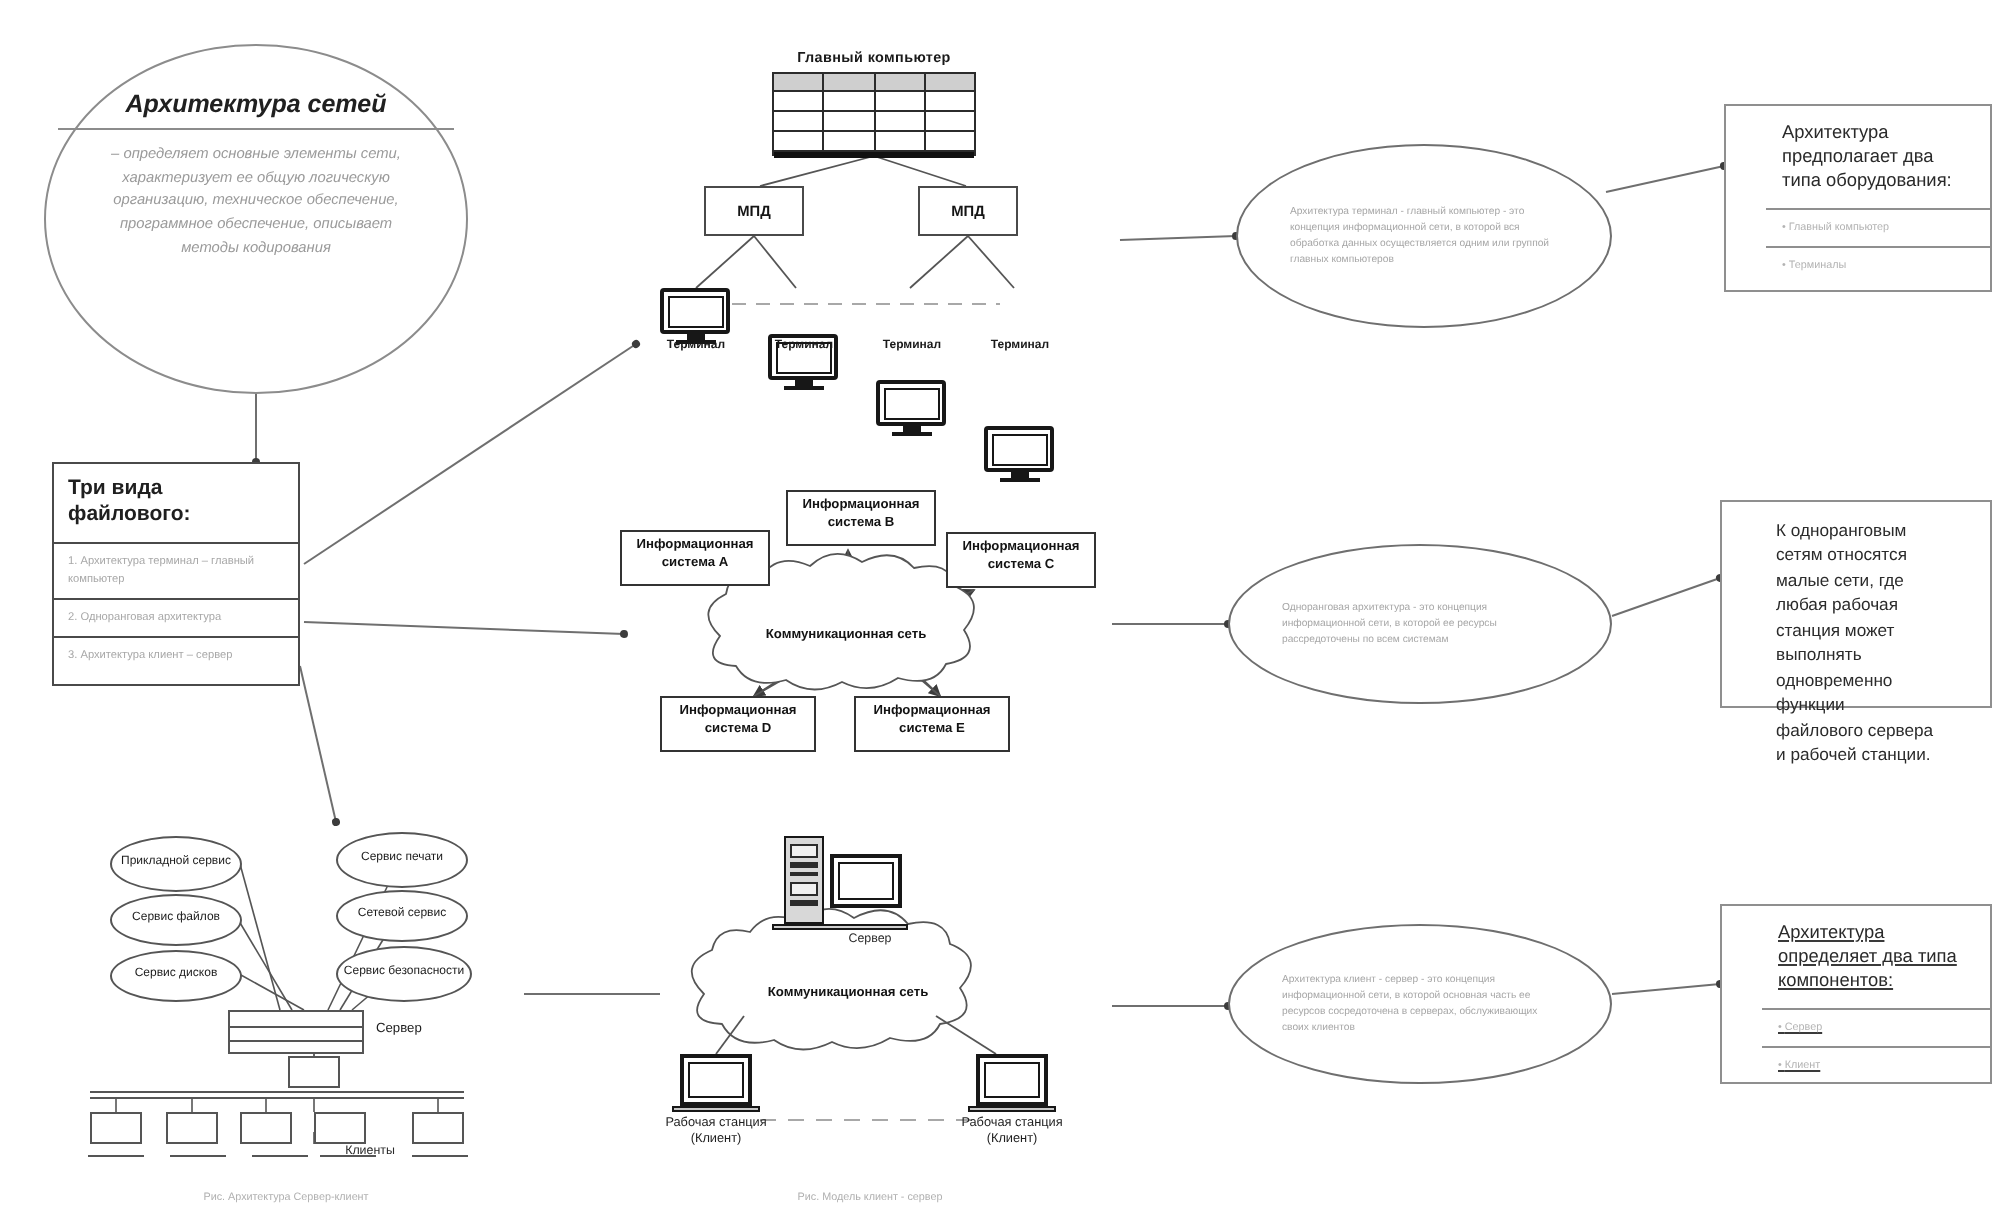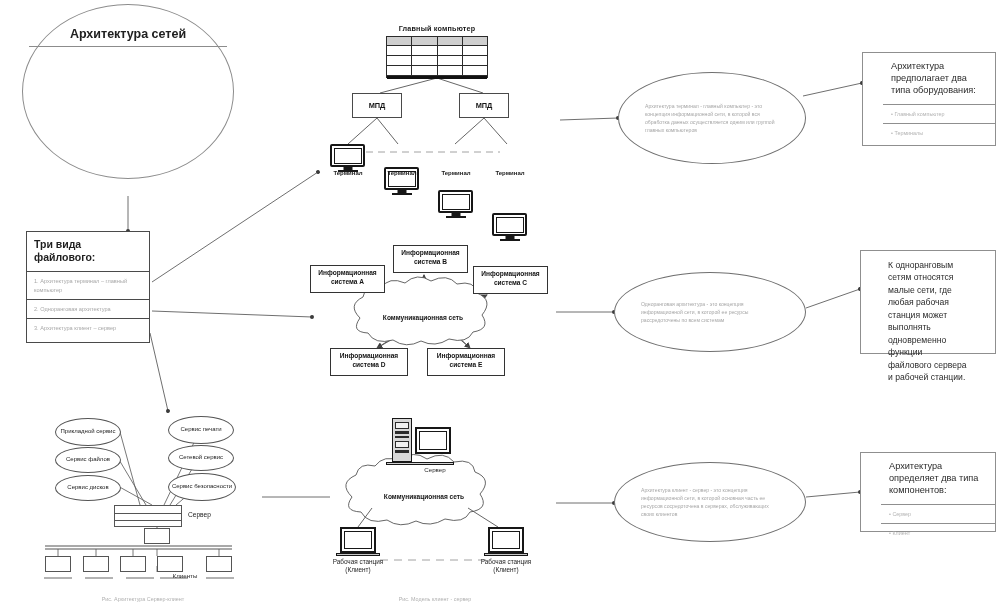--- a/index.html
+++ b/index.html
@@ -232,23 +232,25 @@
     <line x1="160" y1="578" x2="188" y2="578" stroke="#555" stroke-width=".9"></line>
     <line x1="206" y1="578" x2="234" y2="578" stroke="#555" stroke-width=".9"></line>
 
     <line x1="414" y1="466" x2="414" y2="486" stroke="#555" stroke-width=".9"></line>
     <path d="M352,497 q-14,-14 4,-22 q3,-13 19,-9 q9,-12 25,-5 q13,-12 27,-2 q17,-9 27,3 q19,-4 21,10 q18,7 5,22 q10,15 -10,18 q-6,12 -25,7 q-15,9 -29,2 q-16,8 -29,-1 q-19,5 -26,-8 q-19,-1 -9,-15 Z" fill="#fff" stroke="#555" stroke-width=".9"></path>
     <line x1="372" y1="508" x2="358" y2="527" stroke="#555" stroke-width=".9"></line>
     <line x1="468" y1="508" x2="498" y2="527" stroke="#555" stroke-width=".9"></line>
     <line x1="380" y1="560" x2="492" y2="560" stroke="#8c8c8c" stroke-width=".8" stroke-dasharray="8 6"></line>
   </svg>
 
-  <div class="node title-ellipse" style="left:22px;top:4px;width:212px;height:175px;">
+  <div class="node title-ellipse" style="left:22px;top:22px;width:212px;height:175px;font-style:italic;">
     <div class="hd">Архитектура сетей</div>
     <div class="rule"></div>
+    <div class="bd txt">– определяет основные элементы сети,
+характеризует ее общую логическую организацию, техническое обеспечение, программное обеспечение, описывает методы кодирования</div>
   </div>
 
   <div class="node listbox" style="left:26px;top:231px;width:124px;height:112px;">
     <div class="hd txt">Три вида файлового:</div>
     <div class="row txt">1. Архитектура терминал – главный компьютер</div>
     <div class="row txt">2. Одноранговая архитектура</div>
     <div class="row txt">3. Архитектура клиент – сервер</div>
   </div>
 
   <div class="node caption-b" style="left:377px;top:24px;width:120px;">Главный компьютер</div>
@@ -431,21 +433,21 @@
   <div class="node" style="left:484px;top:553px;width:44px;height:3px;background:#c8c8c8;border:1px solid #171717;"></div>
   <div class="node wslabel txt" style="left:460px;top:558px;width:92px;">Рабочая станция
 (Клиент)</div>
 
   <div class="node figcaption" style="left:340px;top:596px;width:190px;">Рис. Модель клиент - сервер</div>
 
   <div class="node descell" style="left:614px;top:462px;width:192px;height:80px;">
     <div class="bd txt">Архитектура клиент - сервер - это концепция информационной сети, в которой основная часть ее ресурсов сосредоточена в серверах, обслуживающих своих клиентов</div>
   </div>
 
-  <div class="node infobox" style="left:860px;top:452px;width:136px;height:80px;">
+  <div class="node infobox" style="left:860px;top:452px;width:136px;height:90px;text-decoration:underline;">
     <div class="hd txt">Архитектура определяет два типа компонентов:</div>
     <div class="row">
       • <span>Сервер</span>
     </div>
     <div class="row">
       • <span>Клиент</span>
     </div>
   </div>
 
 </div>

